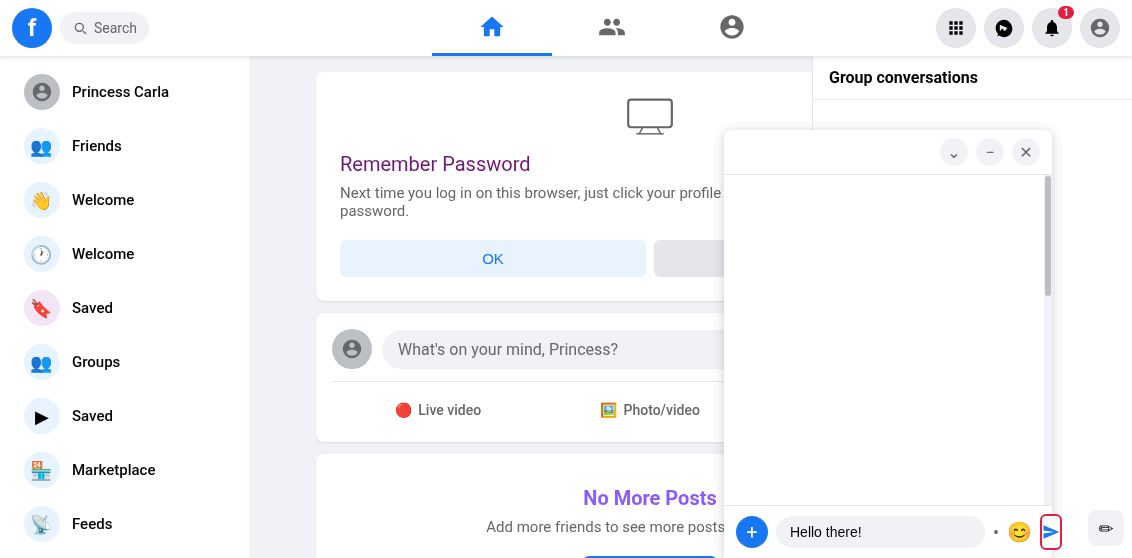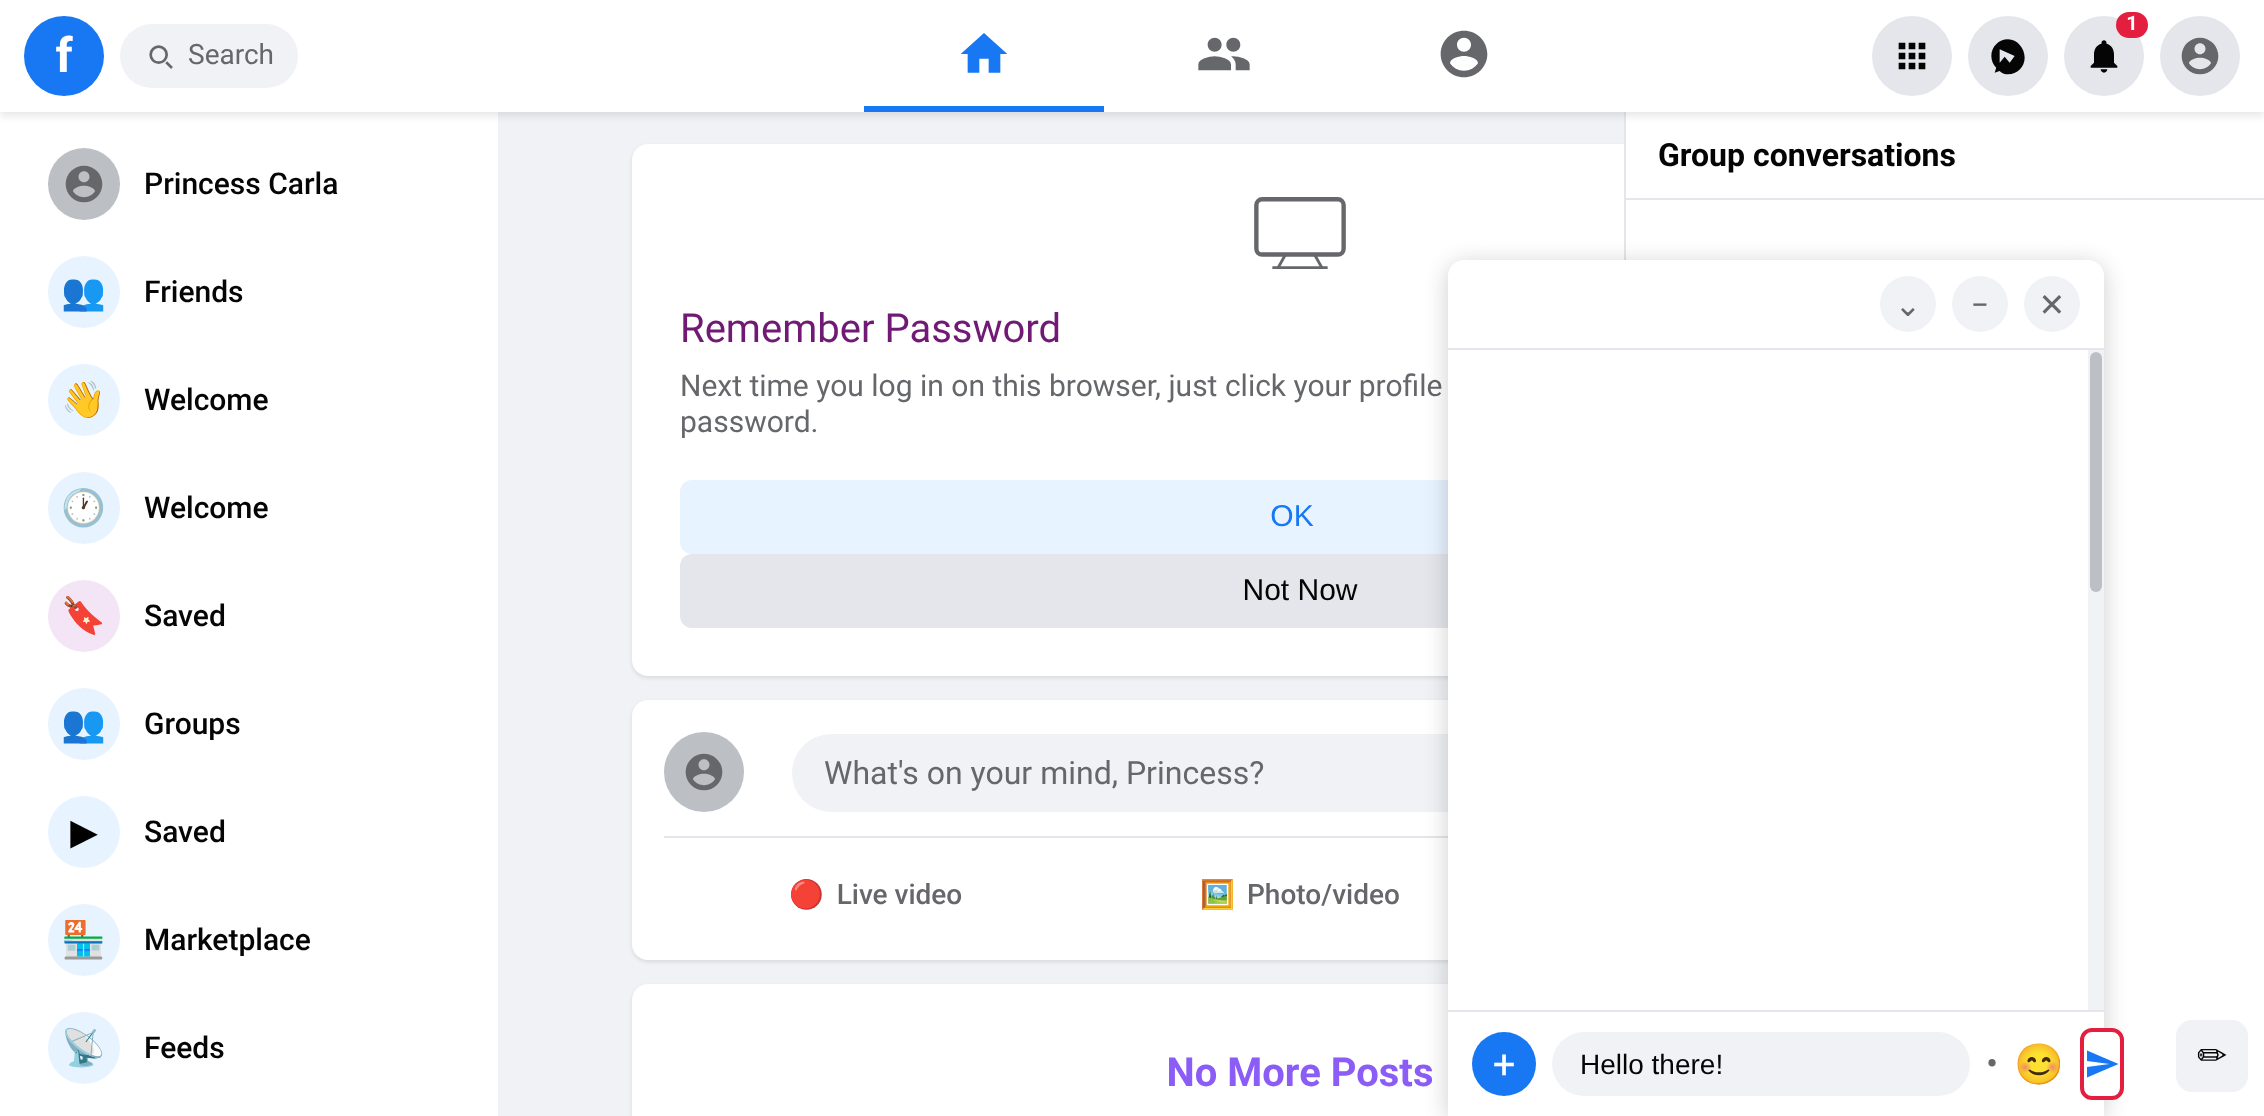--- a/index.html
+++ b/index.html
@@ -42,27 +42,27 @@
 
     
     .main { margin-left: 300px; margin-top: 56px; padding: 16px; max-width: 700px; }
 
     
     .card { background: #fff; border-radius: 8px; padding: 24px; margin-bottom: 12px; box-shadow: 0 1px 2px rgba(0,0,0,0.1); }
     .card-monitor { text-align: center; margin-bottom: 12px; }
     .card-monitor svg { width: 60px; height: 40px; }
     .card-title { font-size: 20px; font-weight: normal; color: #701a75; margin-bottom: 8px; }
     .card-desc { font-size: 15px; color: #65676b; margin-bottom: 20px; }
-    .card-buttons { display: flex; gap: 0; flex-direction: column; }
+    .card-buttons { display: flex; gap: 0; }
     .btn-ok { flex: 1; padding: 10px; background: #e7f3ff; color: #1877f2; border: none; border-radius: 6px; font-size: 15px; font-weight: 500; cursor: pointer; margin-right: 8px; }
     .btn-not-now { flex: 1; padding: 10px; background: #e4e6eb; color: #050505; border: none; border-radius: 6px; font-size: 15px; font-weight: 500; cursor: pointer; }
 
     
     .post-box { background: #fff; border-radius: 8px; padding: 16px; margin-bottom: 12px; box-shadow: 0 1px 2px rgba(0,0,0,0.1); }
-    .post-input-row { display: flex; align-items: center; gap: 24px; margin-bottom: 12px; justify-content: space-between; }
+    .post-input-row { display: flex; align-items: center; gap: 10px; margin-bottom: 12px; justify-content: space-between; }
     .post-avatar { width: 40px; height: 40px; border-radius: 50%; background: #bcc0c4; display: flex; align-items: center; justify-content: center; color: #65676b; font-size: 20px; flex-shrink: 0; }
     .post-input { flex: 1; background: #f0f2f5; border-radius: 20px; padding: 10px 16px; color: #65676b; font-size: 16px; cursor: pointer; }
     .post-actions { display: flex; gap: 0; border-top: 1px solid #e4e6eb; padding-top: 12px; }
     .post-action-btn { flex: 1; display: flex; align-items: center; justify-content: center; gap: 6px; padding: 8px; border-radius: 6px; cursor: pointer; font-size: 14px; font-weight: 500; color: #65676b; }
 
     
     .no-posts-card { background: #fff; border-radius: 8px; padding: 32px; margin-bottom: 12px; box-shadow: 0 1px 2px rgba(0,0,0,0.1); text-align: center; }
     .no-posts-title { font-size: 20px; font-weight: bold; margin-bottom: 8px; color: #8b5cf6; }
     .no-posts-desc { font-size: 15px; color: #65676b; margin-bottom: 20px; }
     .find-friends-btn { background: #1877f2; color: white; border: none; border-radius: 6px; padding: 10px 24px; font-size: 15px; font-weight: 600; cursor: pointer; }

